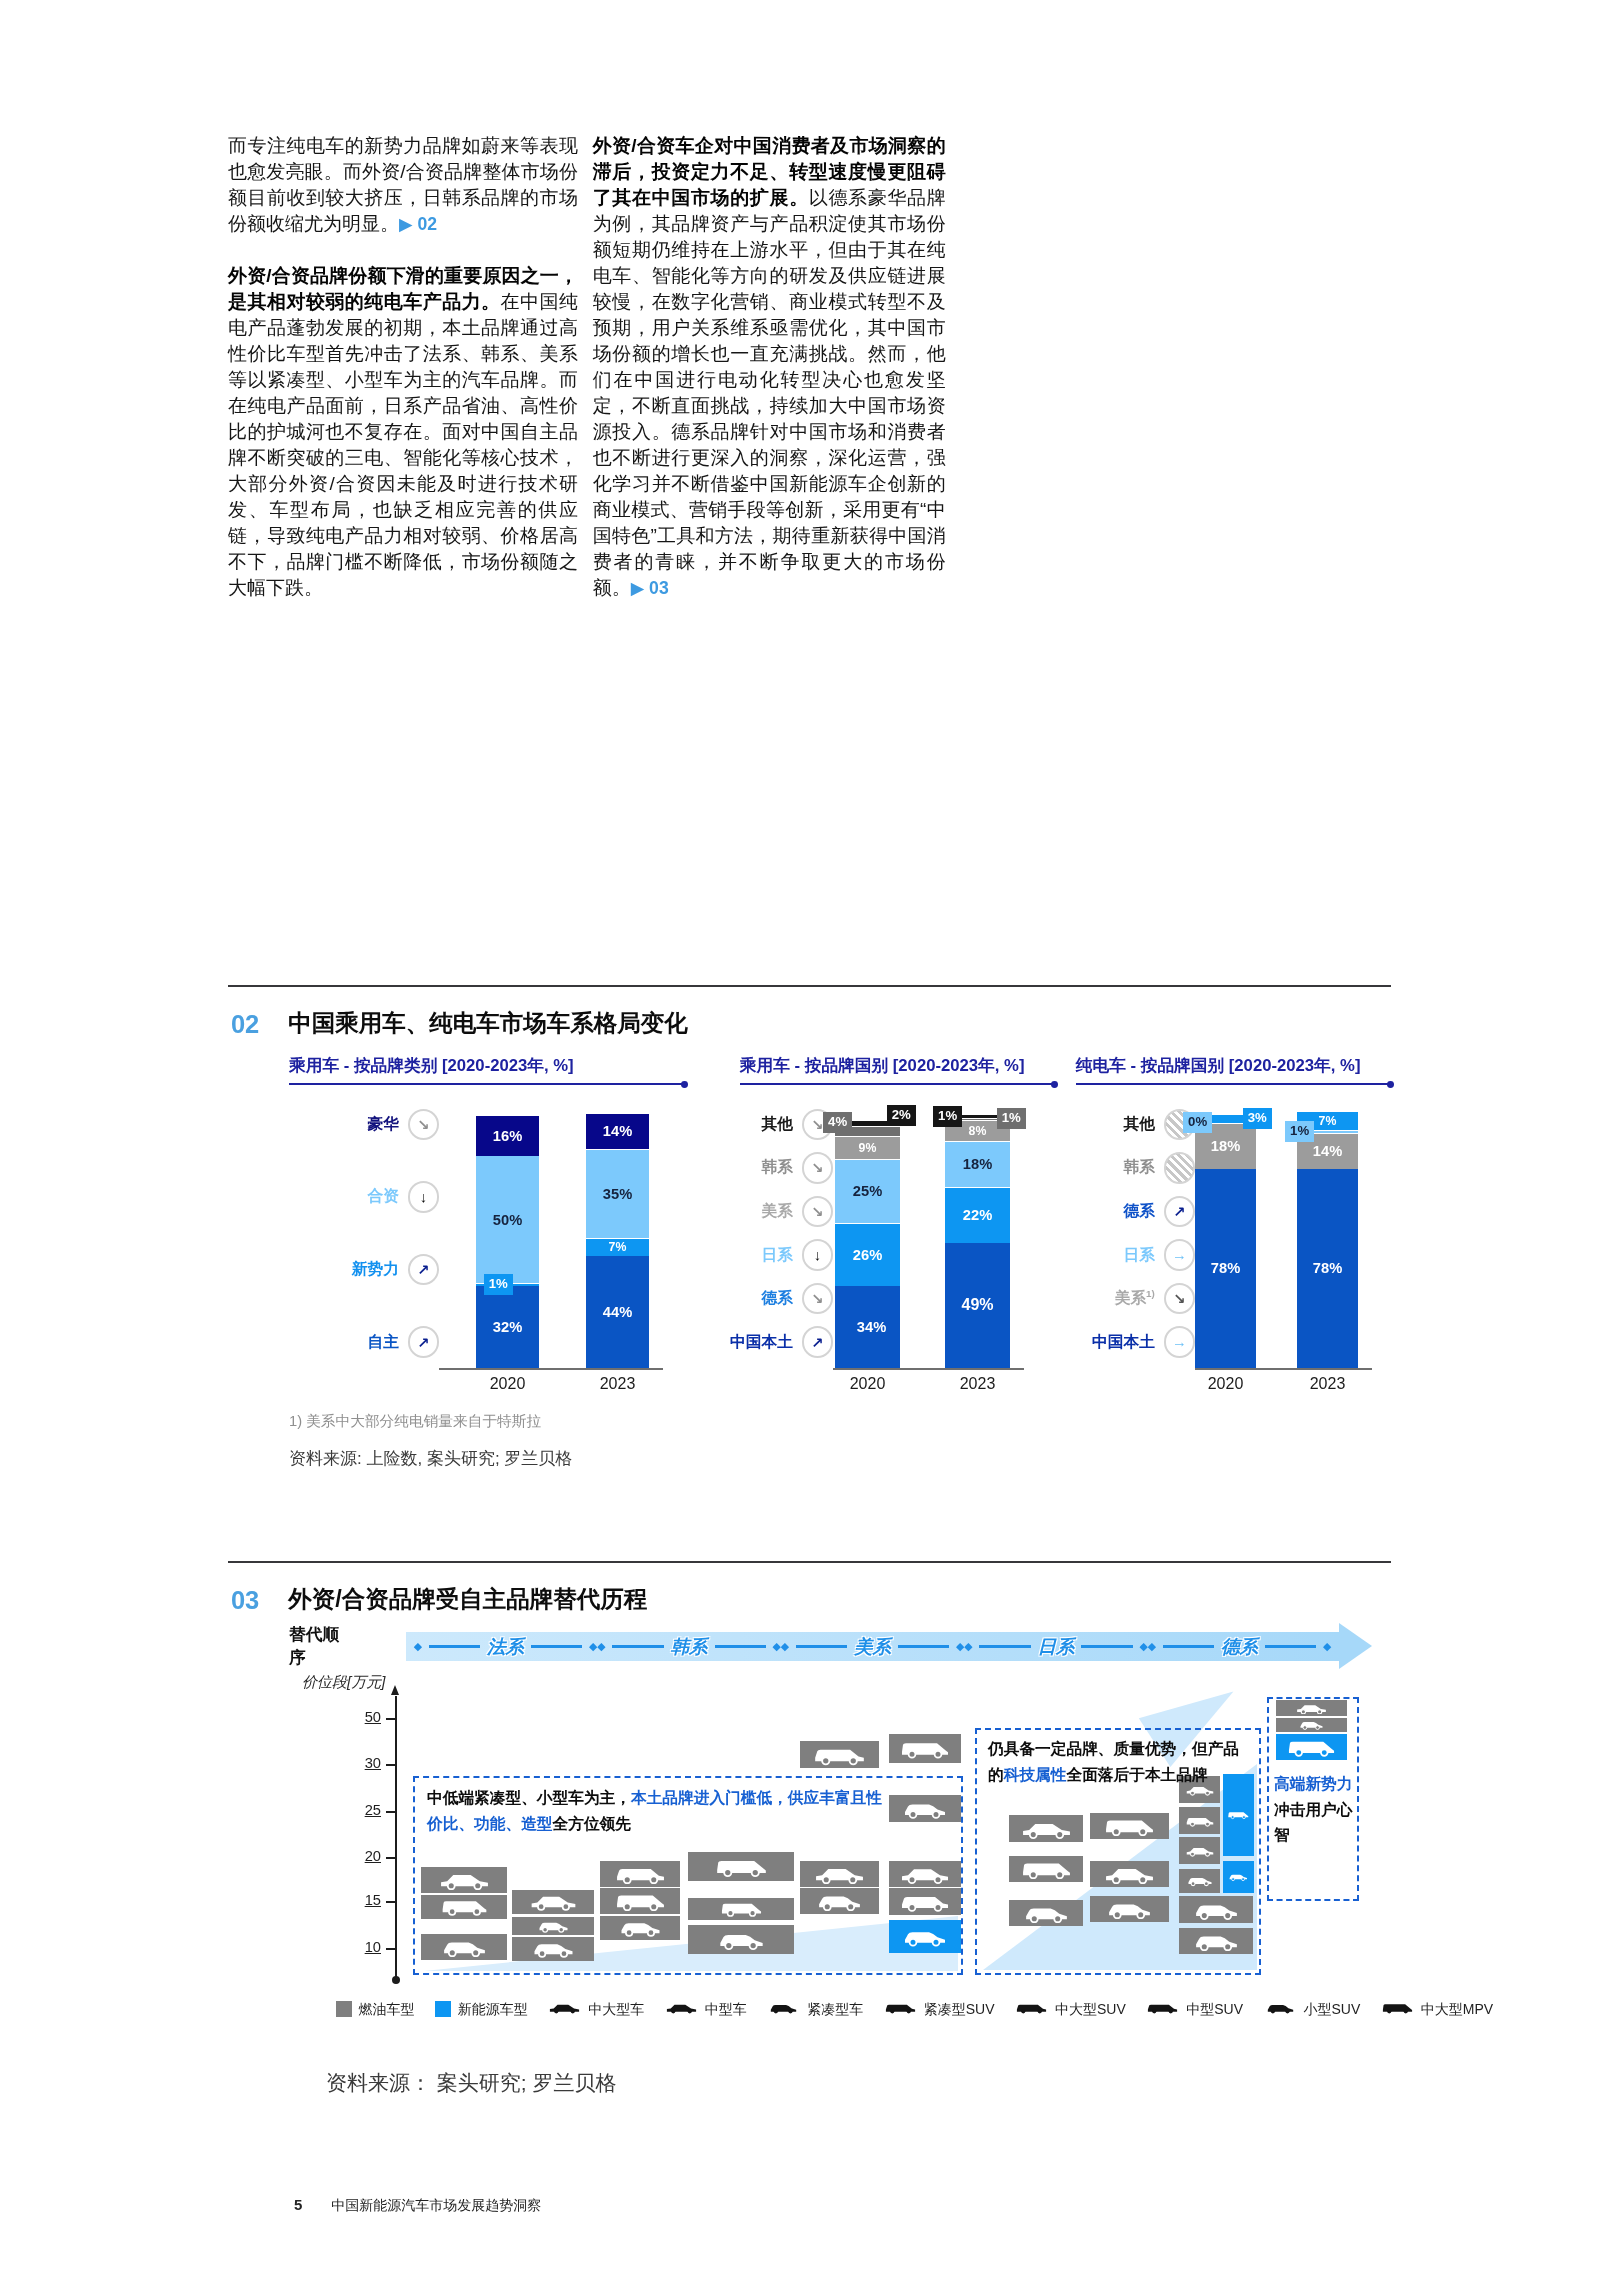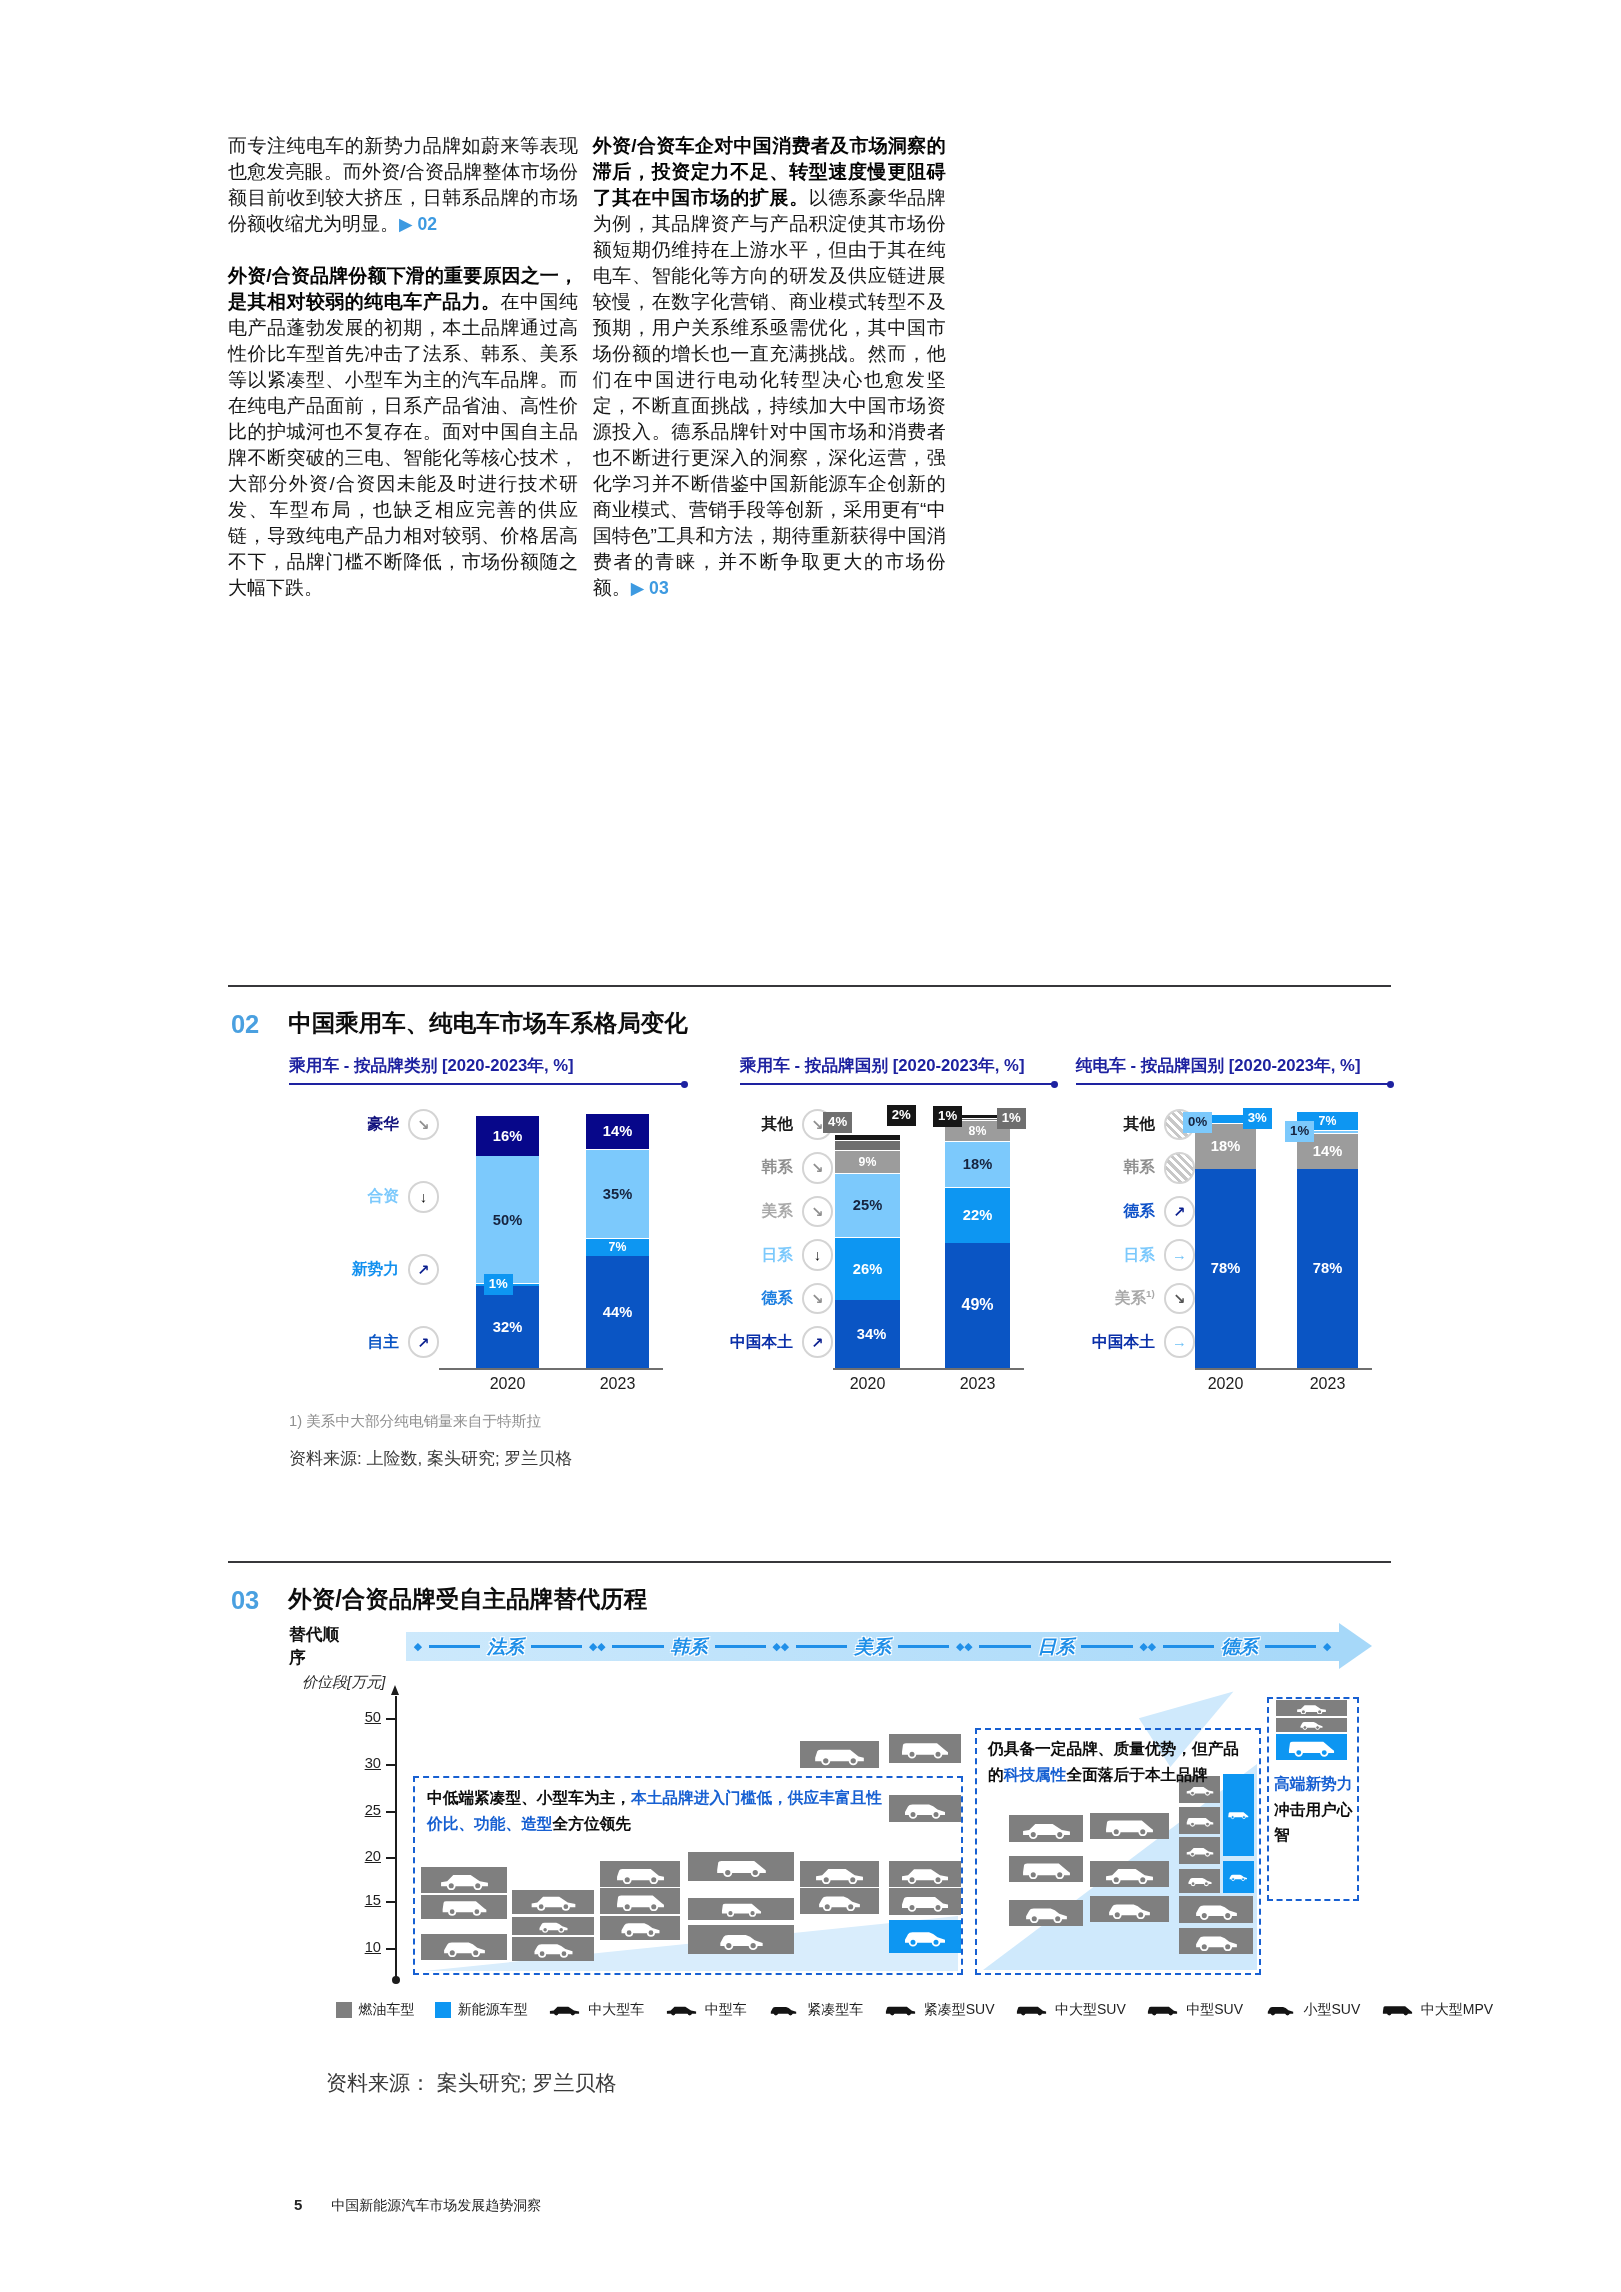--- a/index.html
+++ b/index.html
@@ -56,21 +56,21 @@
   .yaxis::after{content:"";position:absolute;bottom:-3.9px;left:-2.9px;width:7.8px;height:7.8px;border-radius:50%;background:#1c1c1c;}
   .ytick{position:absolute;font-size:14.7px;color:#1f1f1f;width:33px;text-align:right;text-decoration:underline;}
   .ytick-mark{position:absolute;width:8.8px;height:2px;background:#1c1c1c;left:158px;}
   .wedge{position:absolute;z-index:1;}
   .dbox{position:absolute;border:2.5px dashed #1760d2;z-index:3;box-sizing:border-box;}
   .ann{position:absolute;font-weight:700;font-size:15.7px;line-height:25.5px;color:#0d0d0d;z-index:5;}
   .ann .hl{color:#1760d2;}
   .tile{position:absolute;display:flex;align-items:center;justify-content:center;z-index:2;}
   .f3-legend{position:absolute;left:108px;top:438px;display:flex;align-items:center;gap:20.6px;
              font-size:14px;color:#1f1f1f;white-space:nowrap;z-index:5;}
-  .f3-legend .item{display:flex;align-items:center;gap:6.9px;}
+  .f3-legend .item{display:flex;align-items:flex-start;gap:6.9px;}
   .swatch{width:15.7px;height:15.7px;display:inline-block;}
   .f3-source{position:absolute;left:98px;top:506px;font-size:21px;color:#3a3a3a;}
   
   .footer{position:absolute;left:294px;top:2196px;display:flex;gap:29px;align-items:baseline;font-size:14px;color:#232323;}
   .footer .pnum{font-weight:700;font-size:15px;}
 </style>
 </head>
 <body>
 
 <div class="page">
@@ -174,21 +174,21 @@
                 <span class="icon-circle" style="color: rgb(143, 143, 143);">↘</span>
               </div>
               <div class="legend-item">
                 <span style="color: rgb(10, 47, 168);">中国本土</span>
                 <span class="icon-circle" style="color: rgb(10, 31, 143);">↗</span>
               </div>
             </div>
             <div class="chart">
               <div class="bars" style="padding-left: 2px; padding-right: 13.7px; gap: 45px;">
                 <div class="bar" style="width: 65px;">
-                  <div class="seg" style="height: 68px; background: rgb(10, 85, 196); padding-left: 8px;">
+                  <div class="seg" style="height: 82px; background: rgb(10, 85, 196); padding-left: 8px;">
                     <span style="color: rgb(255, 255, 255); font-size: 14.7px;">34%</span>
                   </div>
                   <div class="seg" style="height: 63px; background: rgb(13, 150, 242);">
                     <span style="color: rgb(255, 255, 255); font-size: 14.7px;">26%</span>
                   </div>
                   <div class="seg" style="height: 64px; background: rgb(124, 201, 252);">
                     <span style="color: rgb(22, 35, 62); font-size: 14.7px;">25%</span>
                   </div>
                   <div class="seg" style="height: 23px; background: rgb(156, 156, 156);">
                     <span style="color: rgb(255, 255, 255); font-size: 12.3px;">9%</span>

